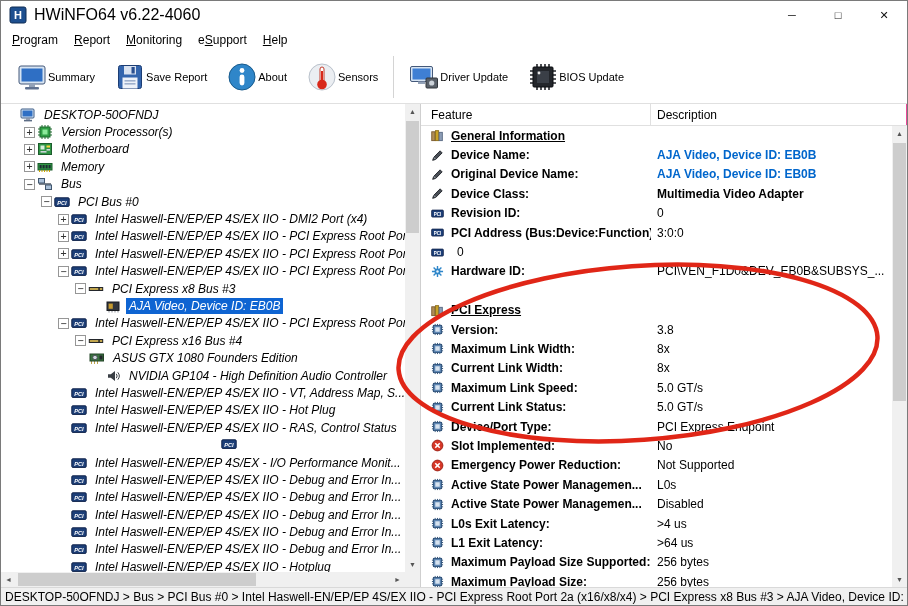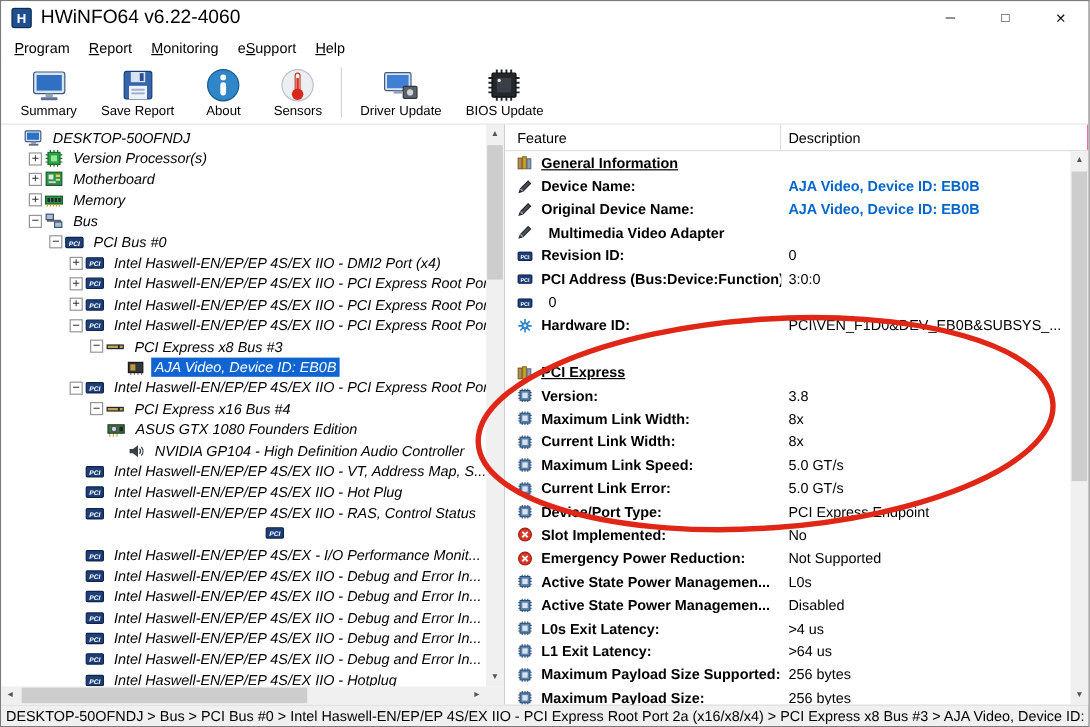--- a/index.html
+++ b/index.html
@@ -14,21 +14,21 @@
   .title { font-size:16px; }
   .win-controls { margin-left:auto; display:flex; height:28px; }
   .win-btn { width:46px; height:28px; display:flex; align-items:center; justify-content:center; font-size:11px; color:#111; cursor:default; }
 
   
   .menubar { height:22px; display:flex; align-items:center; padding-left:3px; background:#fff; }
   .menu-item { padding:3px 8px; }
 
   
   .toolbar { height:53px; display:flex; align-items:center; padding-left:6px; background:#fff; border-bottom:1px solid #e0e0e0; }
-  .tb-btn { display:flex; flex-direction:column; align-items:center; justify-content:center; gap:1px; padding:3px 10px; min-width:62px; }
+  .tb-btn { display:flex; flex-direction:row; align-items:center; justify-content:center; gap:1px; padding:3px 10px; min-width:62px; }
   .tb-icon svg { width:30px; height:30px; display:block; }
   .tb-label { font-size:11px; white-space:nowrap; }
   .tb-sep { width:1px; height:42px; background:#d4d4d4; margin:0 5px; }
 
   
   .main { height:483px; display:flex; position:relative; }
   .tree-panel { width:420px; flex:none; position:relative; border-right:1px solid #cfcfcf; background:#fff;font-style:italic; }
   .tree-rows { position:absolute; top:2px; left:0; right:15px; bottom:15px; overflow:hidden; }
   .tree-row { height:17.4px; display:flex; align-items:center; white-space:nowrap; overflow:hidden; }
   .tbox { width:11px; height:11px; flex:none; border:1px solid #969696; background:#fff; margin-right:2px; font-size:10px; line-height:9px; text-align:center; color:#333; font-family:"DejaVu Sans Mono",monospace; }
@@ -460,20 +460,21 @@
             <span class="d-feature">Original Device Name:</span>
             <span class="d-value blue">AJA Video, Device ID: EB0B</span>
           </div>
           <div class="d-row">
             <span class="d-icon">
               <svg viewBox="0 0 14 14">
                 <path d="M1.8 12.2l1.1-3.2L9.8 2l2.2 2.2-6.9 7-3.3 1z" fill="#4a4f57" stroke="#22252a"></path>
                 <path d="M2.9 9l2.1 2.1" stroke="#aab2bb"></path>
               </svg>
             </span>
+            <span class="d-feature">Device Class:</span>
             <span class="d-value bold">Multimedia Video Adapter</span>
           </div>
           <div class="d-row">
             <span class="d-icon">
               <svg viewBox="0 0 16 16">
                 <rect x="0.8" y="3.8" width="14.4" height="8.6" rx="1" fill="#1d3f78" stroke="#10234a"></rect>
                 <text x="8" y="10.6" font-size="5.6" font-weight="bold" fill="#fff" text-anchor="middle" font-family="sans-serif">PCI</text>
               </svg>
             </span>
             <span class="d-feature">Revision ID:</span>
@@ -565,21 +566,21 @@
             <span class="d-value">5.0 GT/s</span>
           </div>
           <div class="d-row">
             <span class="d-icon">
               <svg viewBox="0 0 14 14">
                 <path d="M4.5 2.6V1M7 2.6V1M9.5 2.6V1M4.5 13v-1.6M7 13v-1.6M9.5 13v-1.6M2.6 4.5H1M2.6 7H1M2.6 9.5H1M13 4.5h-1.6M13 7h-1.6M13 9.5h-1.6" stroke="#2d5078"></path>
                 <rect x="2.6" y="2.6" width="8.8" height="8.8" fill="#5b84b1" stroke="#2d5078"></rect>
                 <rect x="4.6" y="4.6" width="4.8" height="4.8" fill="#d7e3f0"></rect>
               </svg>
             </span>
-            <span class="d-feature">Current Link Error:</span>
+            <span class="d-feature">Current Link Status:</span>
             <span class="d-value">5.0 GT/s</span>
           </div>
           <div class="d-row">
             <span class="d-icon">
               <svg viewBox="0 0 14 14">
                 <path d="M4.5 2.6V1M7 2.6V1M9.5 2.6V1M4.5 13v-1.6M7 13v-1.6M9.5 13v-1.6M2.6 4.5H1M2.6 7H1M2.6 9.5H1M13 4.5h-1.6M13 7h-1.6M13 9.5h-1.6" stroke="#2d5078"></path>
                 <rect x="2.6" y="2.6" width="8.8" height="8.8" fill="#5b84b1" stroke="#2d5078"></rect>
                 <rect x="4.6" y="4.6" width="4.8" height="4.8" fill="#d7e3f0"></rect>
               </svg>
             </span>

